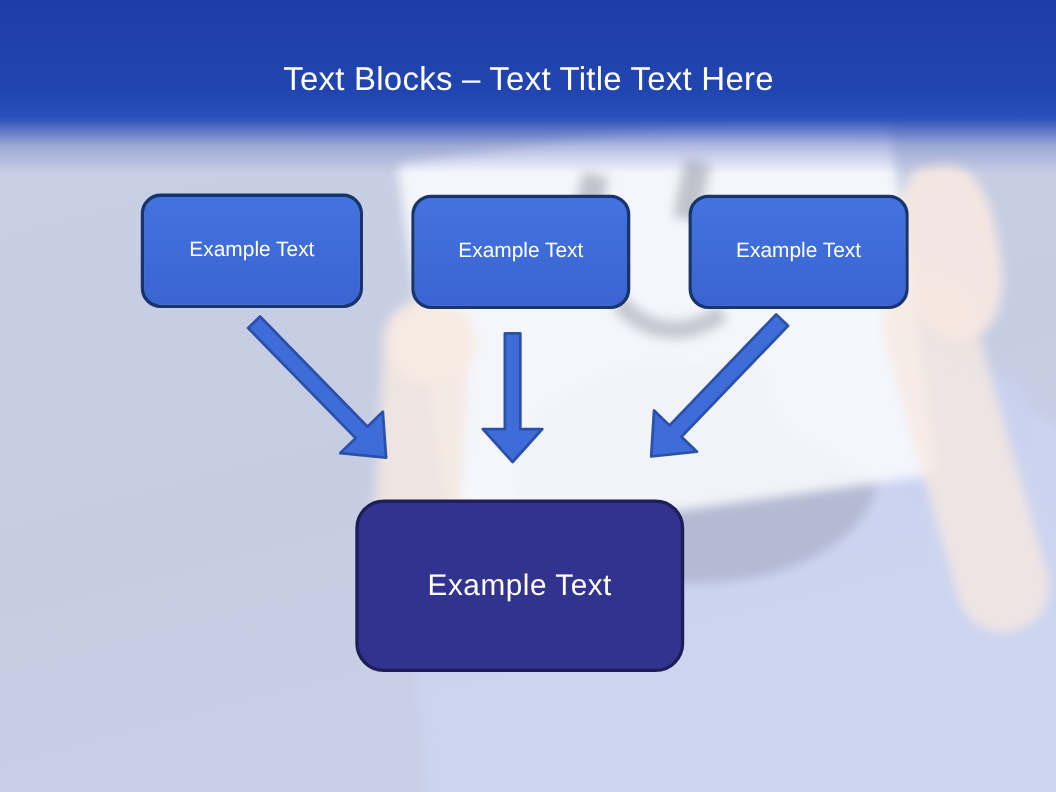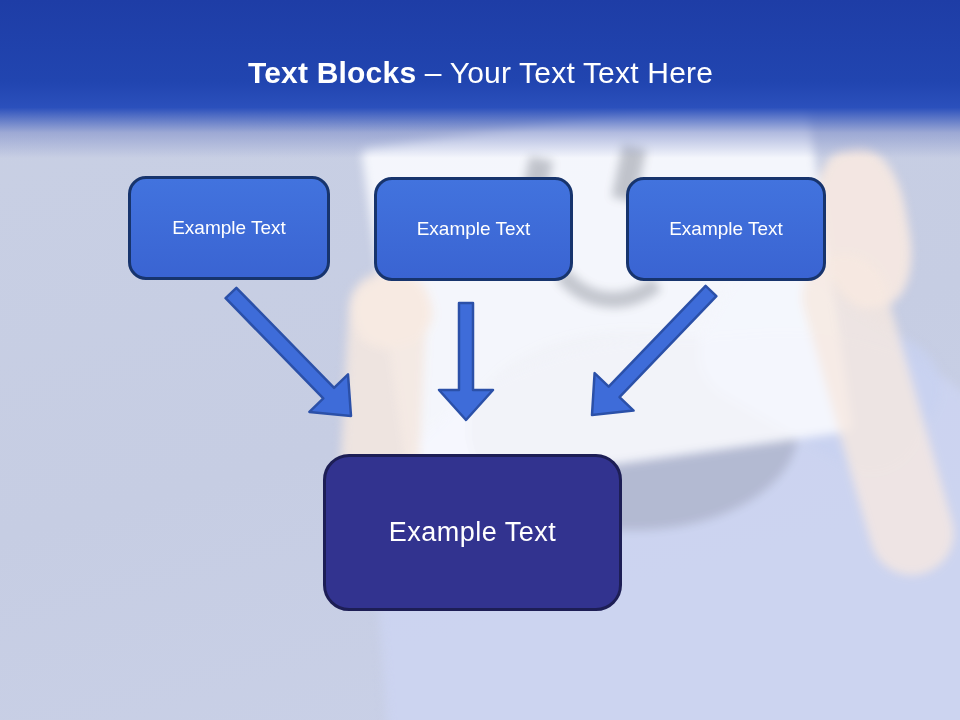--- a/index.html
+++ b/index.html
@@ -34,21 +34,21 @@
   
   .header{
     position:absolute;left:0;top:0;width:960px;height:158px;z-index:2;
     background:linear-gradient(180deg,#1e3da6 0%,#2145b0 52%,#2b50bc 68%,
                rgba(122,138,200,.55) 84%,rgba(199,206,227,0) 100%);
   }
   .title{
     position:absolute;left:0;top:56px;width:945px;z-index:5;text-align:center;
     color:#fff;font-size:30px;letter-spacing:.2px;
   }
-  .title .t-bold{font-weight:bold;margin-left:16px;}
+  .title .t-bold{font-weight:normal;margin-left:16px;}
   
   .arrows{position:absolute;inset:0;z-index:3;}
   
   .block{
     position:absolute;z-index:4;display:flex;align-items:center;justify-content:center;
     background:linear-gradient(180deg,#4273de 0%,#3a64d2 100%);
     border:3px solid #17346d;border-radius:18px;box-sizing:border-box;
     color:#fff;font-size:19px;text-align:center;
   }
   .b1{left:128px;top:176px;width:202px;height:104px;}
@@ -75,21 +75,21 @@
     <div class="smiley-eye-b"></div>
     <div class="smiley-mouth"></div>
     <div class="hand-left"></div>
     <div class="fingers-left"></div>
     <div class="fist-right"></div>
     <div class="forearm-right"></div>
   </div>
 
   <div class="header"></div>
   <div class="title">
-    <span class="t-bold">Text Blocks</span><span> – Your Text Text Here</span>
+    <span class="t-bold">Text Blocks</span><span> – Text Title Text Here</span>
   </div>
 
   <svg class="arrows" width="960" height="720" viewBox="0 0 960 720">
     <polygon points="236.4,287.8 334.1,387.9 348.0,374.3 351,416 309.4,411.9 323.3,398.3 225.6,298.2" fill="#3e6cd9" stroke="#2b50a8" stroke-width="2.5" stroke-linejoin="round"></polygon>
     <polygon points="459,303 473,303 473,390 493,390 466,420 439,390 459,390" fill="#3e6cd9" stroke="#2b50a8" stroke-width="2.5" stroke-linejoin="round"></polygon>
     <polygon points="705.6,285.8 608.7,386.7 594.6,373.2 592,415 633.6,410.6 619.5,397.1 716.4,296.2" fill="#3e6cd9" stroke="#2b50a8" stroke-width="2.5" stroke-linejoin="round"></polygon>
   </svg>
 
   <div class="block b1">
     <span>Example Text</span>

